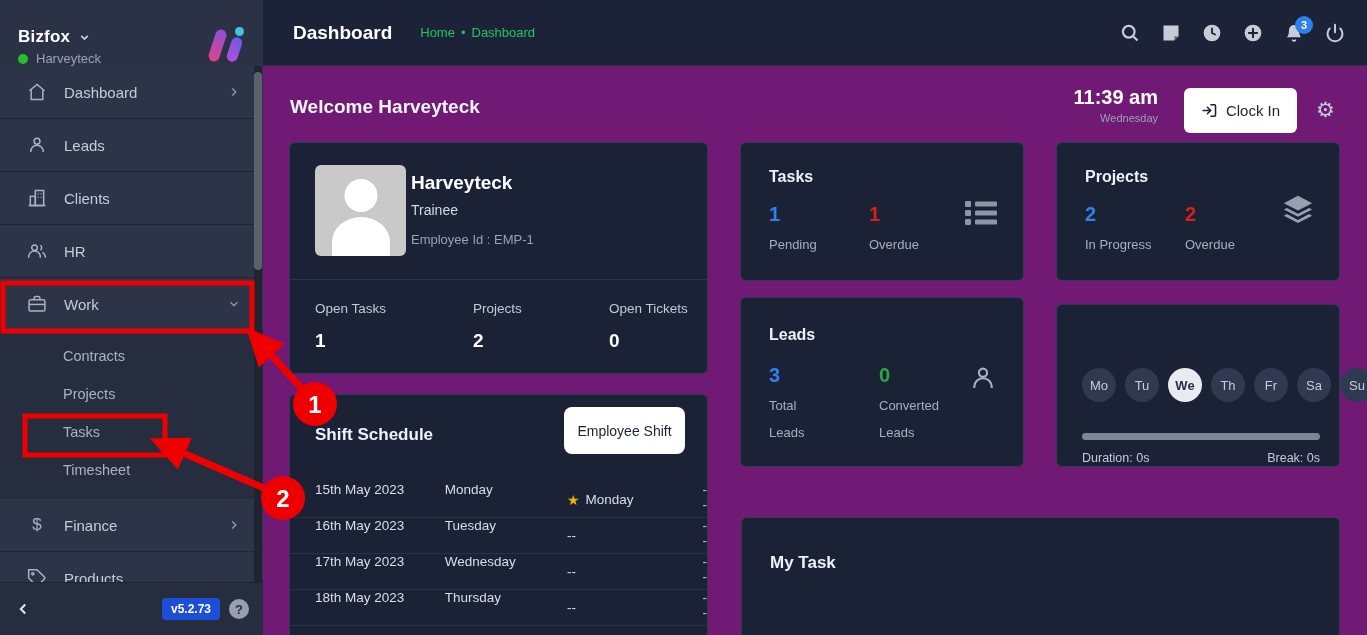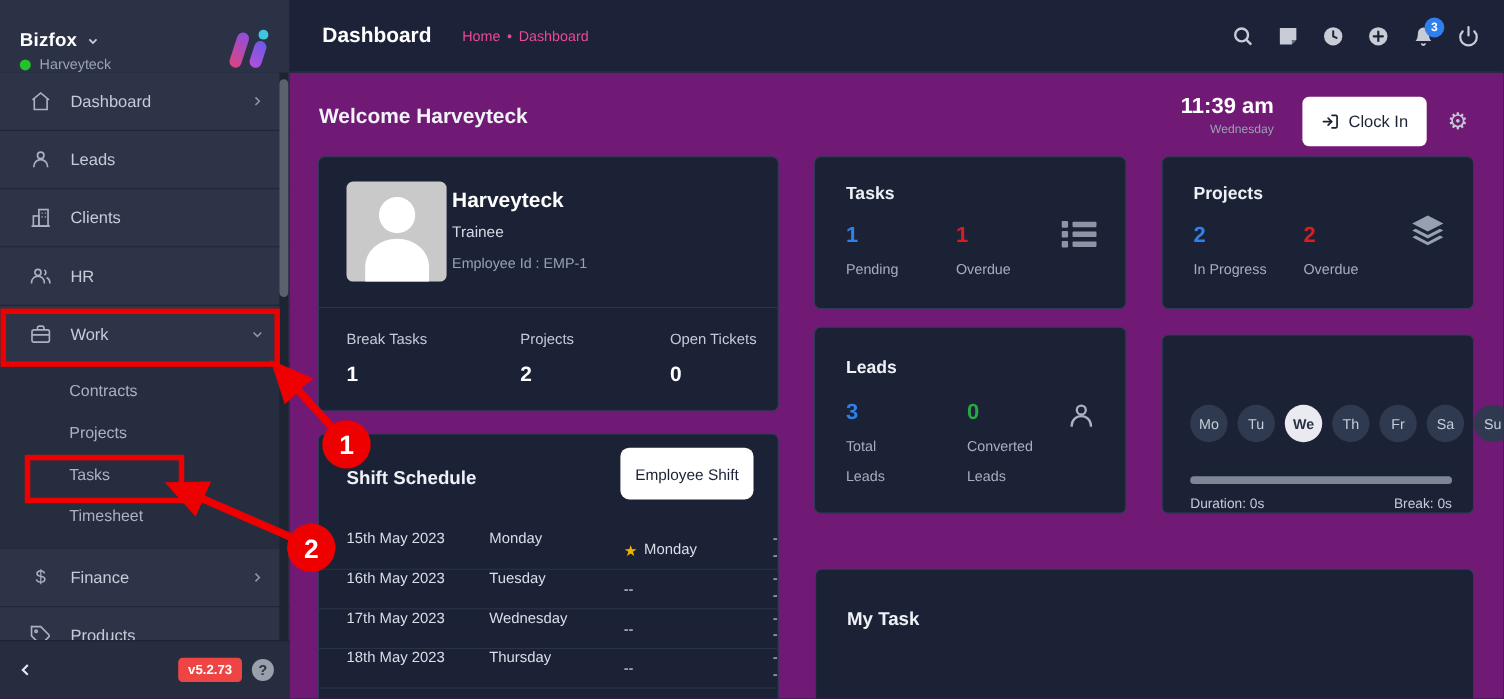--- a/index.html
+++ b/index.html
@@ -24,30 +24,30 @@
   .mitem { height:53px; background:#2d3447; border-bottom:1px solid #1f2534; display:flex; align-items:center; padding:0 22px 0 26px; cursor:pointer; }
   .mitem .ic { width:22px; height:22px; color:#aab2c2; flex:0 0 22px; display:flex; align-items:center; justify-content:center; }
   .mitem .lbl { color:#c5ccd9; font-size:15px; margin-left:16px; flex:1; }
   .mitem .chev { width:14px; height:14px; color:#8f97a8; }
   .dollar-glyph { font-size:17px; color:#aab2c2; }
   .submenu { background:#262d3f; padding:6px 0 10px 0; }
   .sitem { height:38px; display:flex; align-items:center; padding-left:63px; color:#aab2c1; font-size:14.5px; cursor:pointer; }
 
   .side-footer { position:absolute; left:0; bottom:0; width:263px; height:53px; background:#262d3f; border-top:1px solid #1d2332; display:flex; align-items:center; padding:0 14px 0 14px; z-index:6; }
   .collapse-ic { width:18px; height:18px; color:#e7eaf0; cursor:pointer; }
-  .ver-badge { margin-left:auto; background:#ef4444; color:#fff; font-size:12px; font-weight:bold; border-radius:4px; padding:4px 9px; }
+  .ver-badge { margin-left:auto; background:#1d4ed8; color:#fff; font-size:12px; font-weight:bold; border-radius:4px; padding:4px 9px; }
   .help-circle { width:20px; height:20px; border-radius:50%; background:#9aa0ab; color:#262d3f; font-size:13px; font-weight:bold; display:flex; align-items:center; justify-content:center; margin-left:9px; cursor:pointer; }
 
   .side-scroll-track { position:absolute; right:1px; top:66px; width:8px; height:516px; background:#1e2431; }
   .side-scroll-thumb { position:absolute; right:1px; top:72px; width:8px; height:198px; background:#5a626e; border-radius:4px; cursor:pointer; }
 
   
   .topbar { position:absolute; left:263px; top:0; width:1104px; height:66px; background:#1c2339; border-bottom:1px solid #2c3349; display:flex; align-items:center; z-index:4; }
   .page-title { color:#fff; font-size:19px; font-weight:bold; margin-left:30px; }
-  .breadcrumb { margin-left:28px; color:#ec4899; font-size:13px; display:flex; gap:6px; align-items:center; }
+  .breadcrumb { margin-left:28px; color:#22c55e; font-size:13px; display:flex; gap:6px; align-items:center; }
   .top-icons { margin-left:auto; display:flex; align-items:center; gap:21px; padding-right:22px; }
   .tico { width:20px; height:20px; color:#c8ccd7; position:relative; cursor:pointer; }
   .bell-badge { position:absolute; top:-7px; right:-9px; min-width:18px; height:18px; border-radius:9px; background:#2f80ed; color:#fff; font-size:11px; font-weight:bold; display:flex; align-items:center; justify-content:center; padding:0 4px; }
 
   
   .content { position:absolute; left:263px; top:66px; width:1104px; height:569px; background:#701a75; }
   .welcome { position:absolute; left:27px; top:30px; color:#f0f3f8; font-size:19px; font-weight:bold; }
   .time-block { position:absolute; left:780px; top:20px; width:115px; text-align:right; }
   .time-big { color:#fff; font-size:20px; font-weight:bold; }
   .time-day { color:#9aa2b3; font-size:11px; margin-top:3px; }
@@ -313,21 +313,21 @@
     <section class="card profile-card">
       <div class="avatar">
           <div class="av-head"></div>
           <div class="av-body"></div>
         </div>
       <div class="p-name">Harveyteck</div>
       <div class="p-role">Trainee</div>
       <div class="p-emp">Employee Id : EMP-1</div>
       <div class="p-stats">
         <div class="stat stat1">
-          <span class="s-lbl">Break Tasks</span>
+          <span class="s-lbl">Open Tasks</span>
           <span class="s-val">1</span>
         </div>
         <div class="stat stat2">
           <span class="s-lbl">Projects</span>
           <span class="s-val">2</span>
         </div>
         <div class="stat stat3">
           <span class="s-lbl">Open Tickets</span>
           <span class="s-val">0</span>
         </div>

